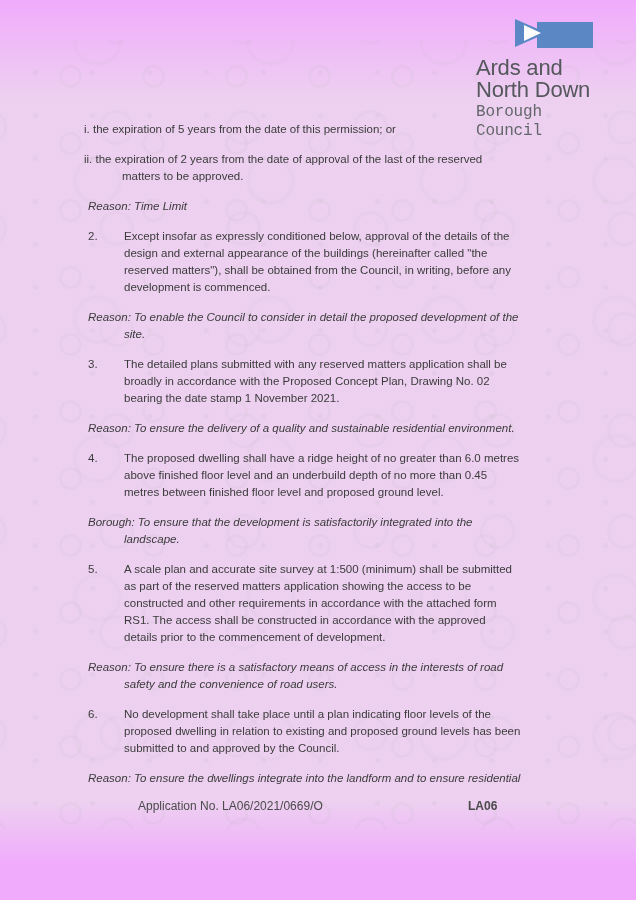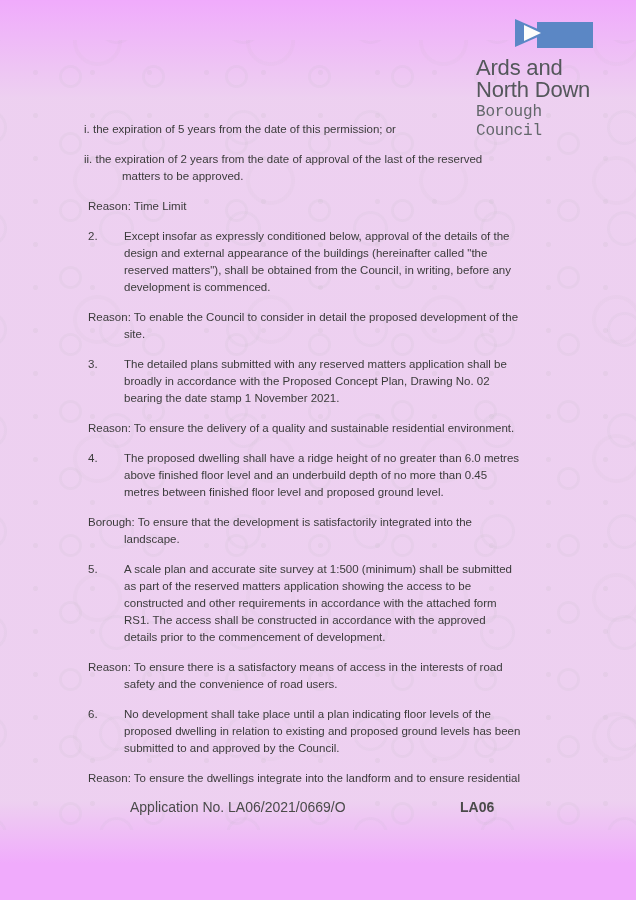--- a/index.html
+++ b/index.html
@@ -50,27 +50,27 @@
     left: 0;
     width: 562px;
     box-sizing: border-box;
     padding: 0 20px 0 88px;
     font-size: 11.5px;
     line-height: 17px;
     color: #3b3b3b;
   }
   .block { margin: 0 0 13px 0; white-space: pre-line; }
   .subitem { margin-left: -4px; padding-left: 38px; text-indent: -38px; }
-  .reason { padding-left: 36px; text-indent: -36px; }
+  .reason { padding-left: 36px; text-indent: -36px; font-style: italic; }
   .cond { display: flex; margin: 0 0 13px 0; }
   .cnum { flex: 0 0 36px; width: 36px; }
   .ctext { flex: 1; white-space: pre-line; margin: 0; }
 
   
-  .footer { position: absolute; top: 799px; left: 0; width: 551px; height: 16px; font-size: 14px; color: #4b4b4b; }
+  .footer { position: absolute; top: 799px; left: 8px; width: 551px; height: 16px; font-size: 12px; color: #4b4b4b; }
   .footer .app { position: absolute; left: 130px; top: 0; }
   .footer .code { position: absolute; left: 460px; top: 0; font-weight: bold; }
 </style>
 </head>
 <body>
 
 <div class="page">
   <div class="texture"></div>
 
   <div class="logo">

